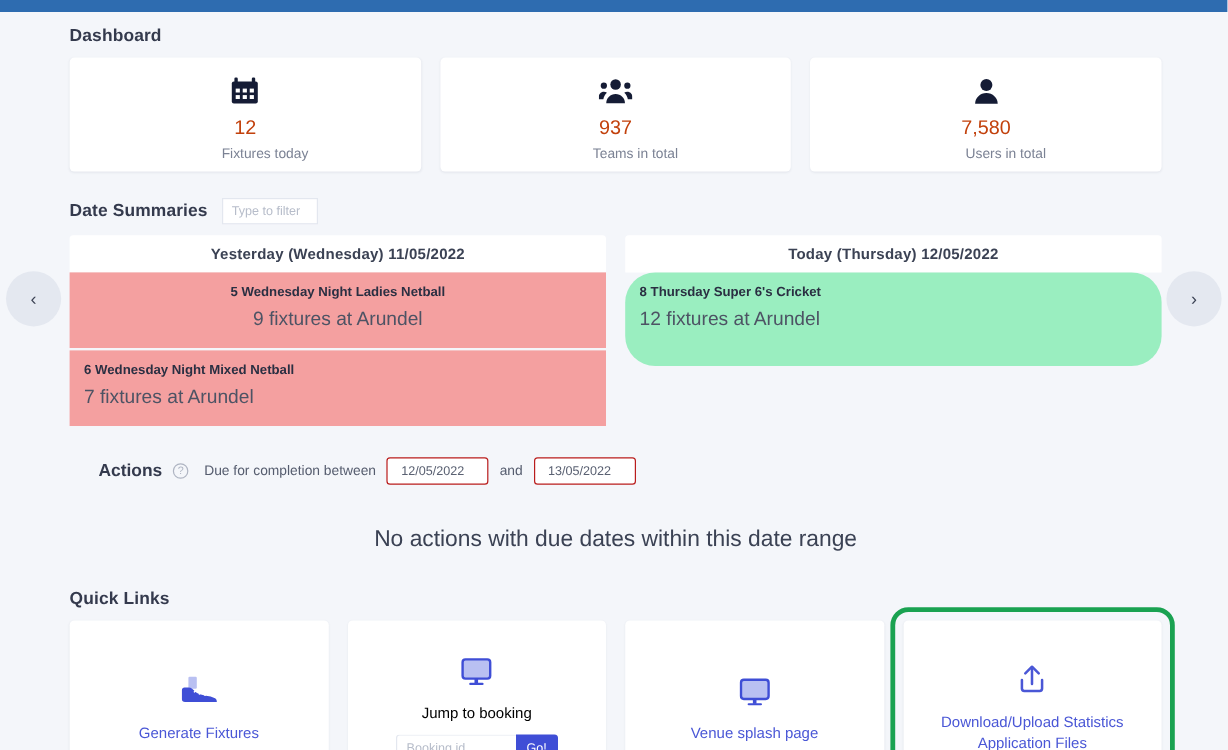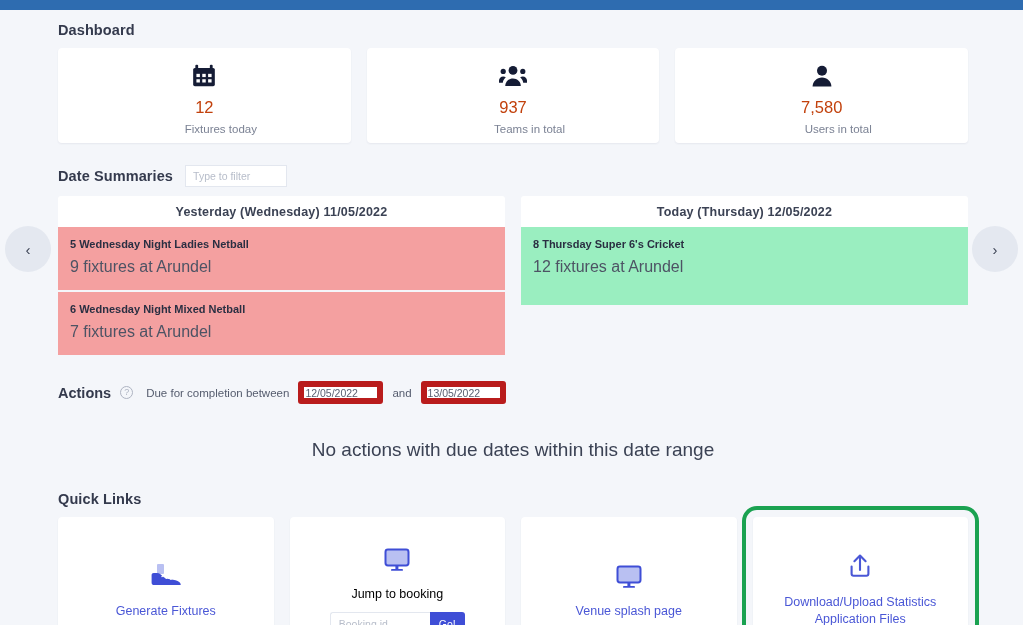--- a/index.html
+++ b/index.html
@@ -81,21 +81,21 @@
   
   .ds-head {
     display: flex;
     align-items: center;
     gap: 12px;
     margin-top: 22px;
     margin-bottom: 9px;
   }
   .ds-head .section-title { margin-bottom: 0; }
   .filter-input {
-    width: 102px;
+    width: 80px;
     height: 22px;
     border: 1px solid #e3e7ef;
     border-radius: 0;
     background: #fff;
     font-size: 10.5px;
     color: #6b7280;
     padding: 0 7px;
     outline: none;
     font-family: "Liberation Sans", sans-serif;
   }
@@ -119,38 +119,38 @@
     color: #3b4254;
     padding: 9px 0 8px;
     letter-spacing: .2px;
   }
   .ds-body { display: flex; flex-direction: column; gap: 2px; }
   .ds-item {
     padding: 11px 12px 14px;
     min-height: 62px;
   }
   .ds-item.red   { background: #f4a0a0; }
-  .ds-item.green { background: #9aeec0; }
+  .ds-item.green { background: #9aeec0; border-radius: 25px; }
   .ds-item.empty { background: #fff; min-height: 70px; padding-top: 18px; }
   .ds-item-title {
     font-size: 11px;
     font-weight: 700;
     color: #2a2f42;
     margin-bottom: 8px;
   }
   .ds-item-sub {
     font-size: 16px;
     color: #4d5364;
   }
   .ds-empty-text {
     font-size: 11px;
     color: #b2b8c6;
     line-height: 1.45;
   }
-  .ds-item.red.first { min-height: 62px; }
+  .ds-item.red.first { min-height: 62px; text-align: center; }
   .ds-item.red.second { min-height: 62px; }
   .ds-item.green { min-height: 78px; }
 
   .arrow {
     position: absolute;
     top: 216px;
     width: 46px;
     height: 46px;
     border-radius: 50%;
     background: #e4e8f0;
@@ -164,42 +164,43 @@
   }
   .arrow.left { left: 5px; }
   .arrow.right { right: 5px; background:#e4e8f0; }
 
   
   .actions-row {
     display: flex;
     align-items: center;
     gap: 9px;
     margin-top: 26px;
+    margin-left: 24px;
   }
   .actions-title { font-size: 14.5px; font-weight: 600; color:#343a4d; }
   .help-icon {
     width: 13px; height: 13px;
     border-radius: 50%;
     border: 1px solid #aeb4c2;
     color: #aeb4c2;
     font-size: 9px;
     line-height: 11px;
     text-align: center;
     display: inline-block;
   }
   .actions-label { font-size: 11.5px; color: #555c6e; margin-left: 4px;}
   .date-input {
     width: 85px;
     height: 23px;
-    border: 6px solid #b91c1c;
+    border: 1px solid #b91c1c;
     border-radius: 3px;
     background: #fff;
     font-size: 10.5px;
     color: #5a6172;
-    padding: 0 1px;
+    padding: 0 11px;
     outline: none;
     font-family: "Liberation Sans", sans-serif;
   }
   .and-label { font-size: 11.5px; color: #555c6e; }
 
   .no-actions {
     text-align: center;
     font-size: 19px;
     color: #3b4254;
     margin-top: 35px;

